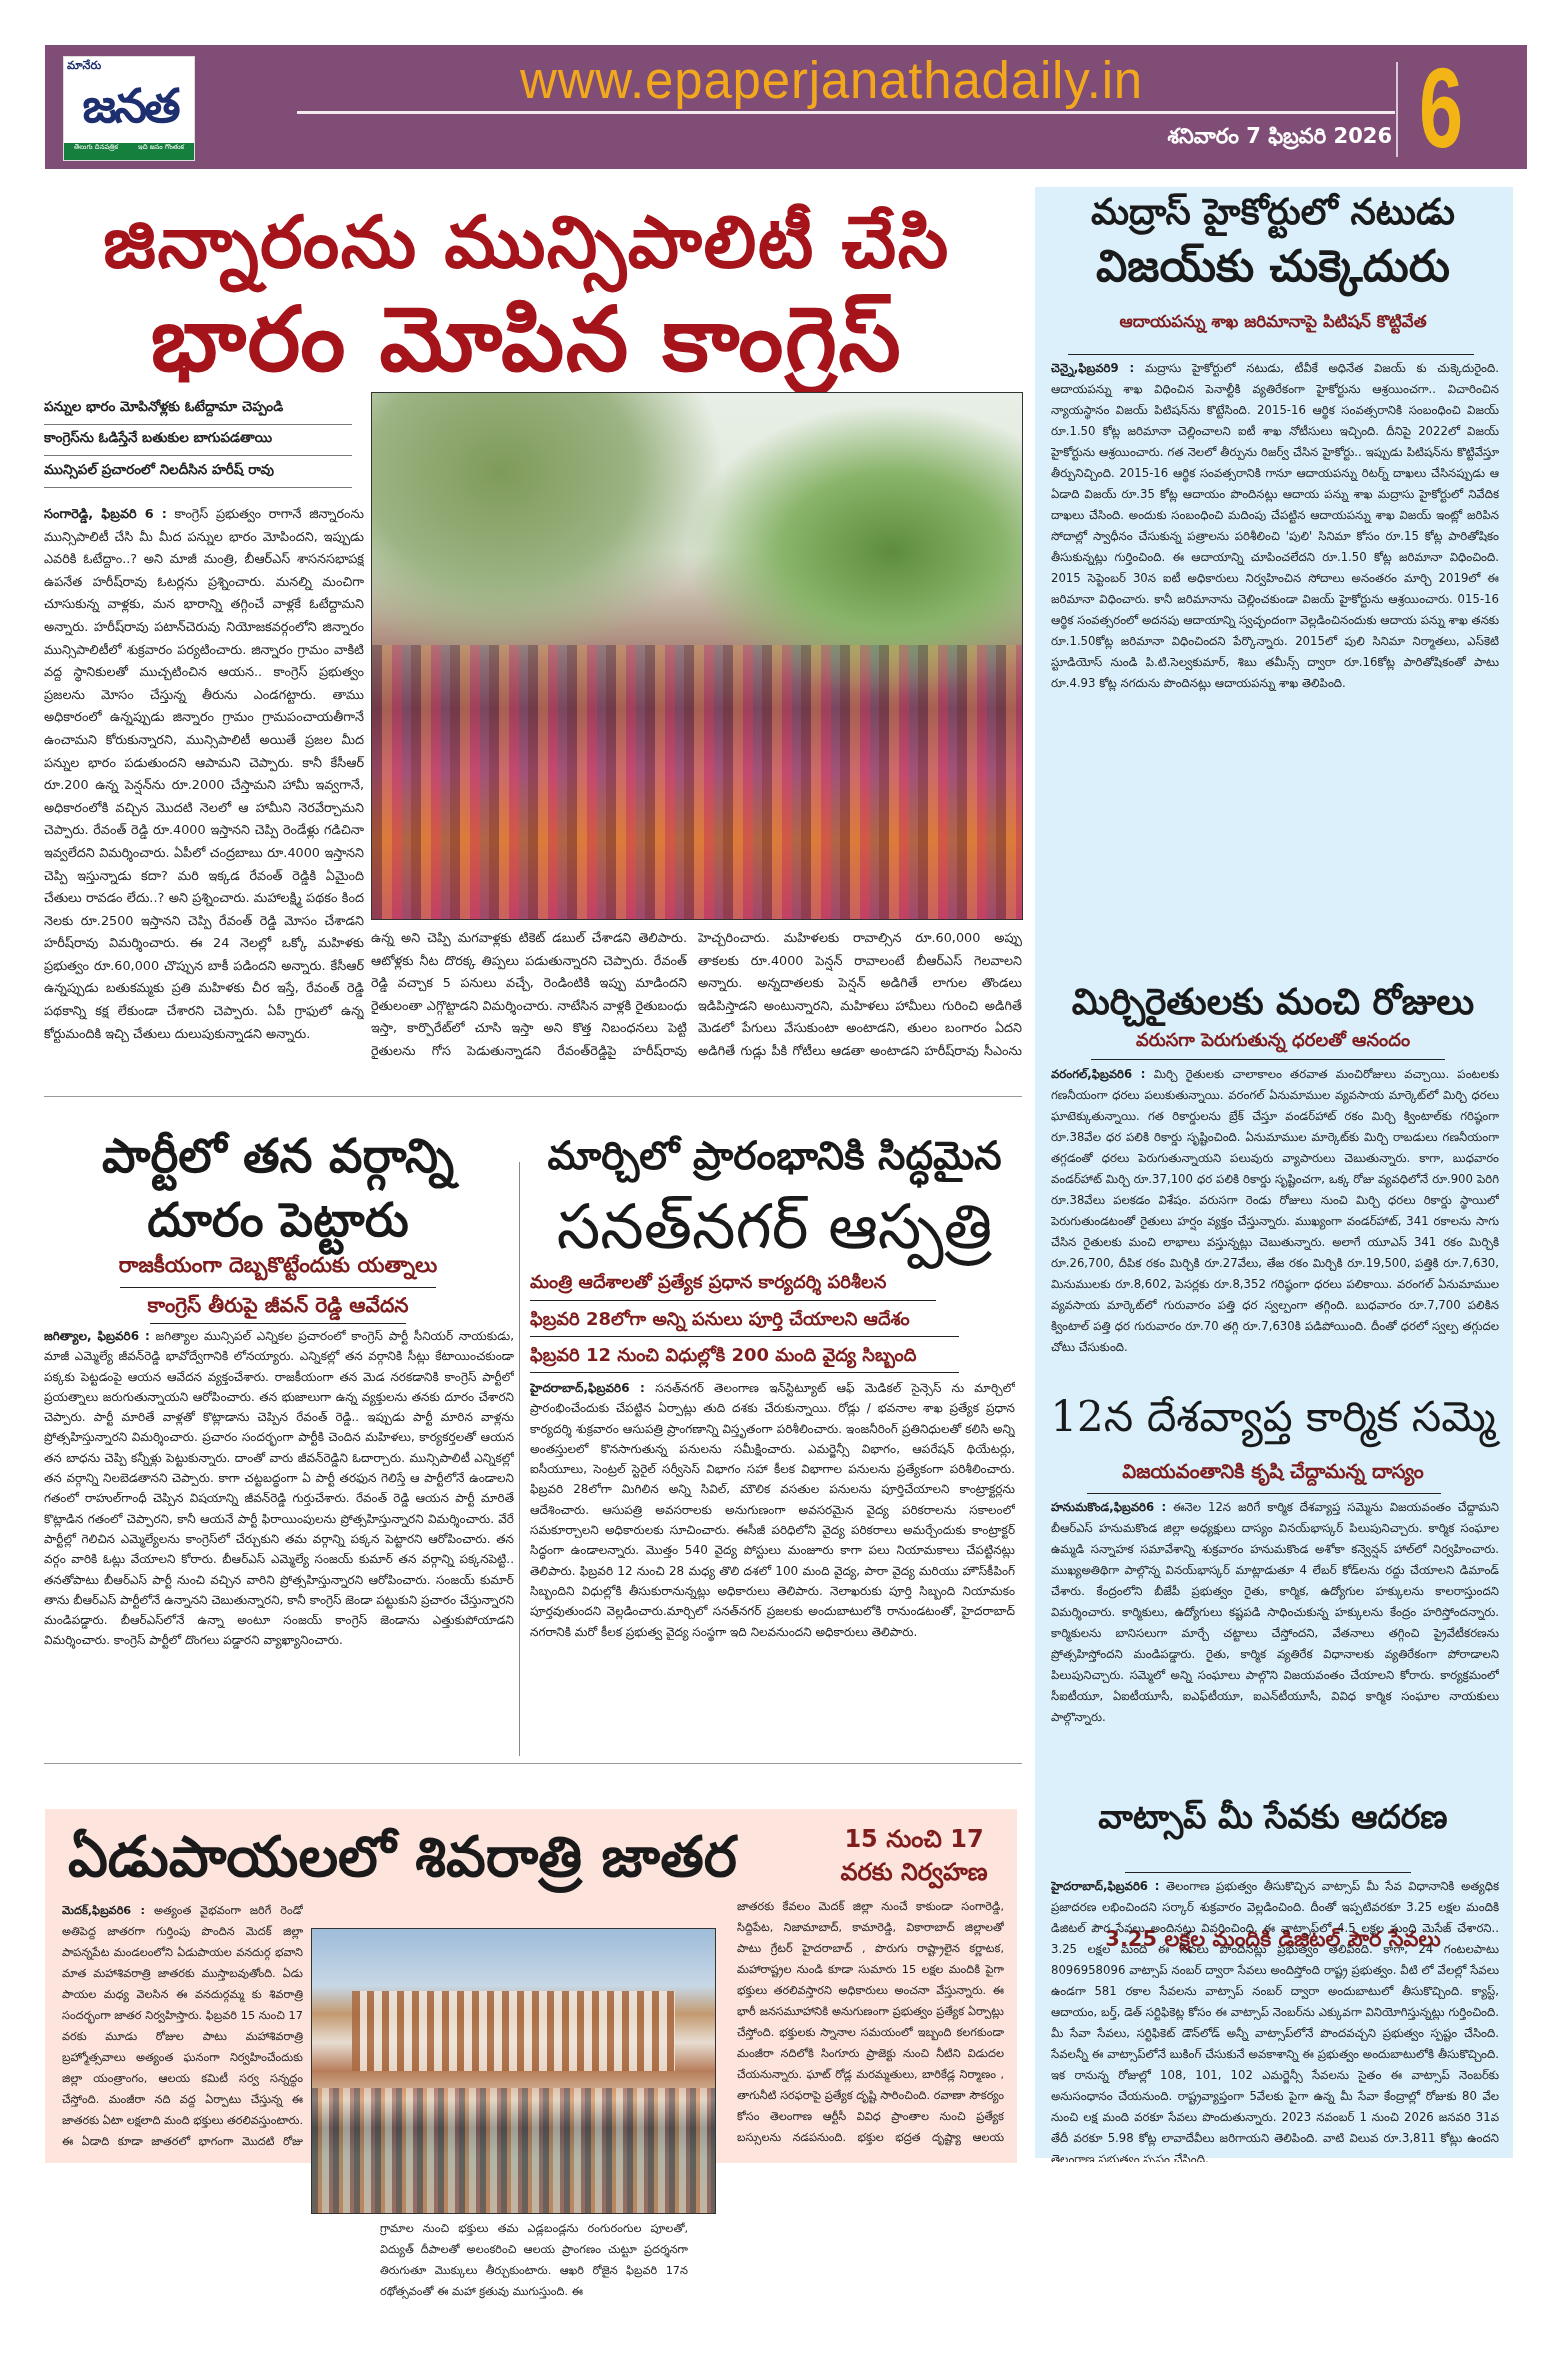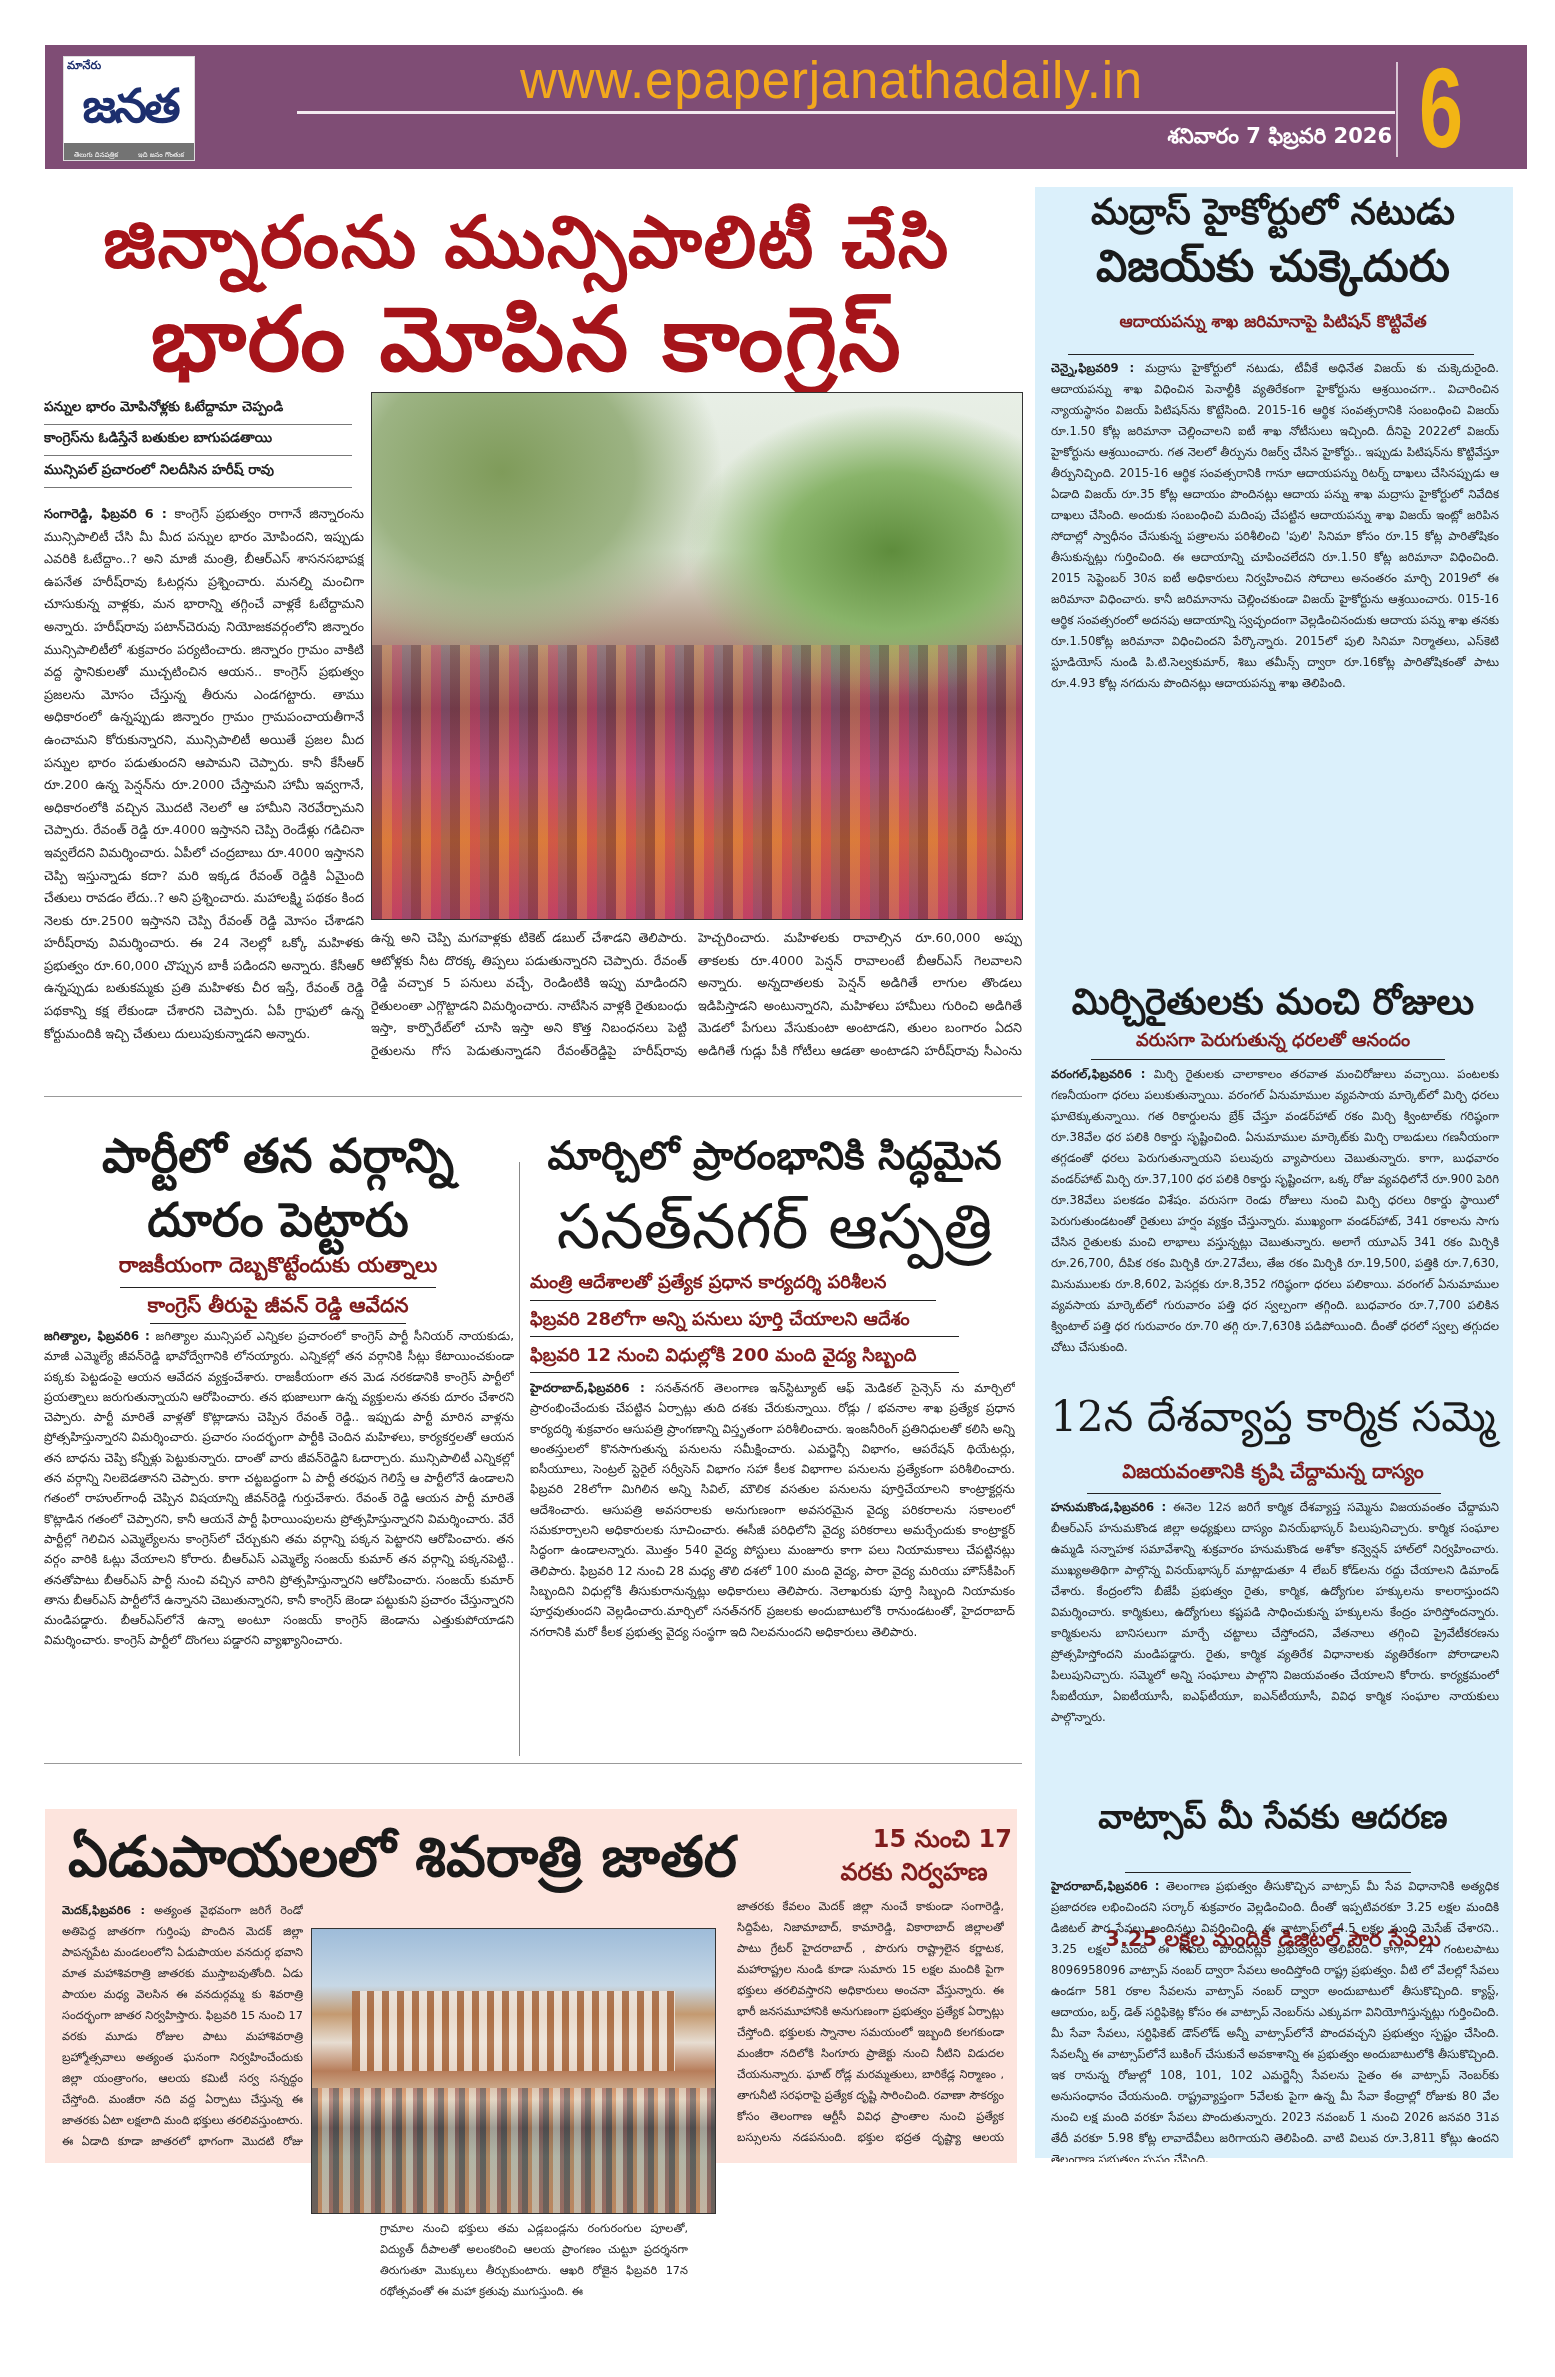--- a/index.html
+++ b/index.html
@@ -4,21 +4,21 @@
 <style>
   *{box-sizing:border-box;margin:0;padding:0}
   html,body{width:1555px;height:2377px;background:#fff;overflow:hidden}
   body{font-family:"DejaVu Sans",sans-serif;color:#222;position:relative}
   .abs{position:absolute}
   
   #masthead{left:45px;top:45px;width:1482px;height:124px;background:#7f4d75}
   #logo{left:63px;top:56px;width:132px;height:105px;background:#fff;border:0.8px solid #ddd}
   #logo .sup{position:absolute;left:3px;top:1.5px;font-size:11.3px;font-weight:bold;color:#1d2f6e}
   #logo .big{position:absolute;left:3px;top:15px;width:126px;text-align:center;font-size:47px;font-weight:bold;color:#1d2f6e;letter-spacing:-3px;line-height:68px}
-  #logo .band{position:absolute;left:0;bottom:0;width:100%;height:16.6px;background:#737373;color:#fff;font-size:6.8px;display:flex;justify-content:space-around;align-items:flex-end}
+  #logo .band{position:absolute;left:0;bottom:0;width:100%;height:16.6px;background:#15803d;color:#fff;font-size:6.8px;display:flex;justify-content:space-around;align-items:flex-start}
   #site-url{left:286px;top:51px;width:1091px;text-align:center;font-size:51px;color:#f2a81d;font-family:"Liberation Sans",sans-serif;letter-spacing:0.8px}
   #url-rule{left:297px;top:111px;width:1098px;height:3px;background:#f3eaf0}
   #date-line{left:1038px;top:124px;width:354px;text-align:right;font-size:21px;font-weight:bold;color:#fff}
   #page-sep{left:1396px;top:62px;width:1.5px;height:95px;background:#d9c7d5}
   #page-num{left:1407px;top:44px;width:68px;text-align:center;font-size:113px;font-weight:bold;color:#f2b515;font-family:"Liberation Sans",sans-serif;line-height:128px;transform:scaleX(.7)}
 
   .h-main{color:#a5141a;font-weight:bold;text-align:center;font-family:"DejaVu Sans",sans-serif;letter-spacing:1.5px}
   .body-text{font-size:12.8px;line-height:22.6px;text-align:justify;color:#222;font-family:"DejaVu Sans",sans-serif;overflow:hidden}
   .body-text b{font-weight:bold}
   .kicker{font-size:13.5px;font-weight:bold;color:#222;border-bottom:0.8px solid #777;padding:4.5px 0 6px}
@@ -113,21 +113,21 @@
 <div class="abs rule" style="left:530px;top:1372px;width:429px;height:0.8px"></div>
 <div class="abs body-text" style="left:530px;top:1378px;width:485px;height:369px;font-size:12px;line-height:20.3px">
   <b>హైదరాబాద్,ఫిబ్రవరి6 :</b>
   <span>సనత్‌నగర్ తెలంగాణ ఇన్‌స్టిట్యూట్ ఆఫ్ మెడికల్ సైన్సెస్ ను మార్చిలో ప్రారంభించేందుకు చేపట్టిన ఏర్పాట్లు తుది దశకు చేరుకున్నాయి. రోడ్లు / భవనాల శాఖ ప్రత్యేక ప్రధాన కార్యదర్శి శుక్రవారం ఆసుపత్రి ప్రాంగణాన్ని విస్తృతంగా పరిశీలించారు. ఇంజనీరింగ్ ప్రతినిధులతో కలిసి అన్ని అంతస్తులలో కొనసాగుతున్న పనులను సమీక్షించారు. ఎమర్జెన్సీ విభాగం, ఆపరేషన్ థియేటర్లు, ఐసీయూలు, సెంట్రల్ స్టెరైల్ సర్వీసెస్ విభాగం సహా కీలక విభాగాల పనులను ప్రత్యేకంగా పరిశీలించారు. ఫిబ్రవరి 28లోగా మిగిలిన అన్ని సివిల్, మౌలిక వసతుల పనులను పూర్తిచేయాలని కాంట్రాక్టర్లను ఆదేశించారు. ఆసుపత్రి అవసరాలకు అనుగుణంగా అవసరమైన వైద్య పరికరాలను సకాలంలో సమకూర్చాలని అధికారులకు సూచించారు. ఈసీజీ పరిధిలోని వైద్య పరికరాలు అమర్చేందుకు కాంట్రాక్టర్ సిద్ధంగా ఉండాలన్నారు. మొత్తం 540 వైద్య పోస్టులు మంజూరు కాగా పలు నియామకాలు చేపట్టినట్లు తెలిపారు. ఫిబ్రవరి 12 నుంచి 28 మధ్య తొలి దశలో 100 మంది వైద్య, పారా వైద్య మరియు హౌస్‌కీపింగ్ సిబ్బందిని విధుల్లోకి తీసుకురానున్నట్లు అధికారులు తెలిపారు. నెలాఖరుకు పూర్తి సిబ్బంది నియామకం పూర్తవుతుందని వెల్లడించారు.మార్చిలో సనత్‌నగర్ ప్రజలకు అందుబాటులోకి రానుండటంతో, హైదరాబాద్ నగరానికి మరో కీలక ప్రభుత్వ వైద్య సంస్థగా ఇది నిలవనుందని అధికారులు తెలిపారు.</span>
 </div>
 
 <div class="abs grey-rule" style="left:44px;top:1763px;width:978px;height:0.8px"></div>
 
 <div id="jatara-box-lower" class="abs" style="top:1809px;height:354px"></div>
 <div class="abs black-h" style="left:53px;top:1819px;width:760px;font-size:56px;line-height:75px;text-align:left;padding-left:15px">ఏడుపాయలలో శివరాత్రి జాతర</div>
-<div class="abs red-sub" style="left:816px;top:1824px;width:196px;font-size:24px;text-align:right;line-height:30px">15 నుంచి 17</div>
+<div class="abs red-sub" style="left:816px;top:1824px;width:196px;font-size:24px;text-align:center;line-height:30px">15 నుంచి 17</div>
 <div class="abs red-sub" style="left:816px;top:1857px;width:196px;font-size:24px;text-align:center;line-height:30px">వరకు నిర్వహణ</div>
 
 <div id="jatara-photo" class="abs photo">
   <div class="stripes"></div>
   <div class="crowd"></div>
 </div>
 
 <div class="abs body-text" style="left:62px;top:1900px;width:241px;height:256px;font-size:11.3px;line-height:21px">
   <b>మెదక్,ఫిబ్రవరి6 :</b>
   <span>అత్యంత వైభవంగా జరిగే రెండో అతిపెద్ద జాతరగా గుర్తింపు పొందిన మెదక్ జిల్లా పాపన్నపేట మండలంలోని ఏడుపాయల వనదుర్గ భవాని మాత మహాశివరాత్రి జాతరకు ముస్తాబవుతోంది. ఏడు పాయల మధ్య వెలసిన ఈ వనదుర్గమ్మ కు శివరాత్రి సందర్భంగా జాతర నిర్వహిస్తారు. ఫిబ్రవరి 15 నుంచి 17 వరకు మూడు రోజుల పాటు మహాశివరాత్రి బ్రహ్మోత్సవాలు అత్యంత ఘనంగా నిర్వహించేందుకు జిల్లా యంత్రాంగం, ఆలయ కమిటీ సర్వ సన్నద్ధం చేస్తోంది. మంజీరా నది వద్ద ఏర్పాటు చేస్తున్న ఈ జాతరకు ఏటా లక్షలాది మంది భక్తులు తరలివస్తుంటారు. ఈ ఏడాది కూడా జాతరలో భాగంగా మొదటి రోజు మహాశివరాత్రి పర్వదినాన్ని పురస్కరించుకుని భక్తులు మంజీరా నది పాయల్లో పుణ్యస్నానాలు ఆచరించి, అమ్మవారిని దర్శించుకుంటున్నారు. రెండో రోజైన ఫిబ్రవరి 16న జాతరలోనే ప్రధాన ఘట్టమైన 'బండ్ల ఉత్సవం' అత్యంత కోలాహలంగా సాగుతుంది. చుట్టుపక్కల</span>

